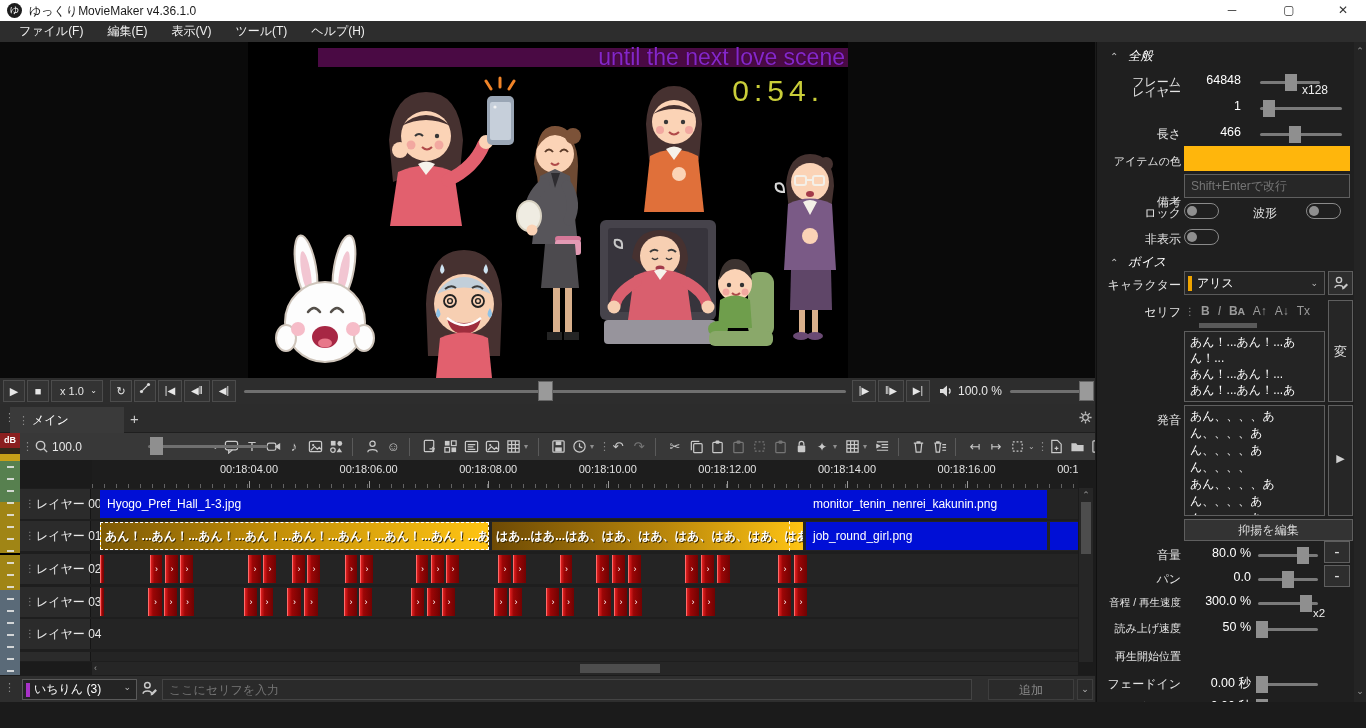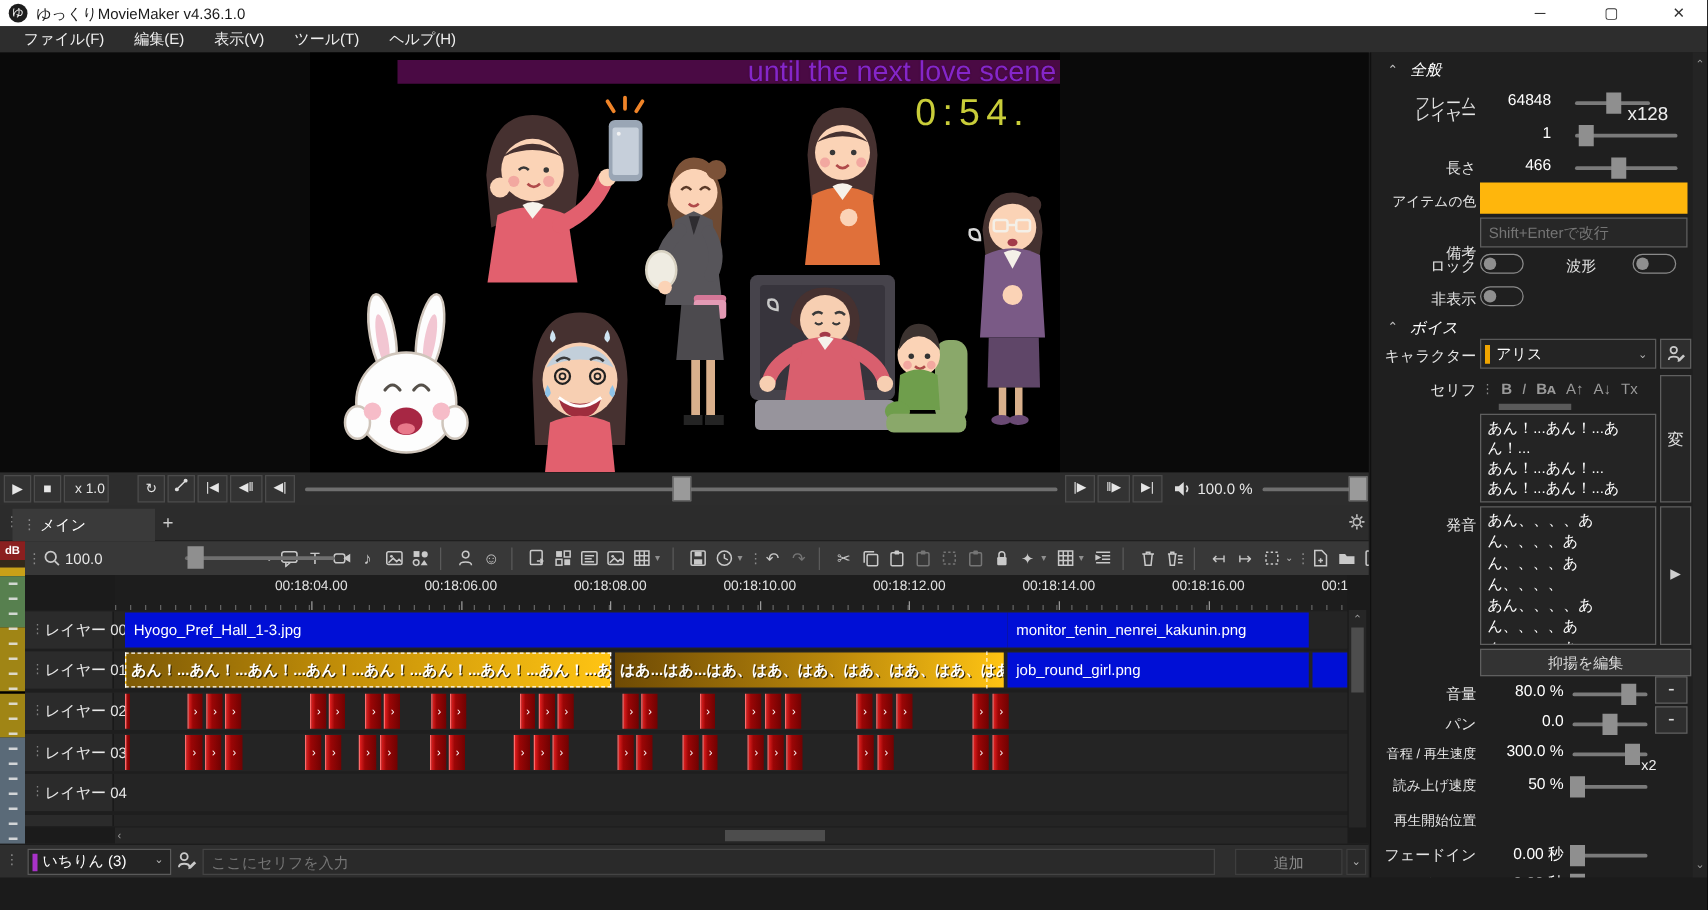--- a/index.html
+++ b/index.html
@@ -249,21 +249,21 @@
       </g>
     </svg>
     <div class="abs ovl-bar"></div>
     <div class="abs ovl-title">until the next love scene</div>
     <div class="abs ovl-time">0:54.</div>
   </div>
 
   <div class="abs transport">
     <div class="abs tbtn" style="left:3px;width:22px">▶</div>
     <div class="abs tbtn" style="left:27px;width:22px">■</div>
-    <div class="abs tbtn" style="left:51px;width:36px;text-align:left;padding-left:8px"><span>x 1.0</span><span style="float:right;margin-right:5px;font-size:8px">⌄</span></div>
+    <div class="abs tbtn" style="left:51px;width:52px;text-align:left;padding-left:8px"><span>x 1.0</span><span style="float:right;margin-right:5px;font-size:8px">⌄</span></div>
     <div class="abs tbtn" style="left:110px;width:22px">↻</div>
     <div class="abs tbtn" style="left:134px;width:22px">
       <svg width="14" height="14" viewBox="0 0 16 16">
           <circle cx="4" cy="12" r="1.8" fill="#ddd"></circle>
           <circle cx="12" cy="4" r="1.8" fill="#ddd"></circle>
           <path d="M5 11 L11 5" stroke="#ddd" stroke-width="1.4"></path>
         </svg>
     </div>
     <div class="abs tbtn" style="left:158px;width:24px;font-size:10px">|◀</div>
     <div class="abs tbtn" style="left:184px;width:26px;font-size:10px">◀‖</div>
@@ -753,21 +753,21 @@
 
   <div class="abs panel">
 
     <div class="chev" style="left:13px;top:9px">⌃</div>
     <div class="sechead" style="left:31px;top:6px">全般</div>
 
     <div class="ilabel" style="top:32px">フレーム</div>
     <div class="ivalue" style="left:70px;top:31px;width:74px">64848</div>
     <div class="sltrack" style="left:163px;top:39px;width:60px"></div>
     <div class="slhandle" style="left:188px;top:32px"></div>
-    <div class="abs" style="left:205px;top:41px;color:#eee;font-size:15px">x128</div>
+    <div class="abs" style="left:205px;top:41px;color:#eee;font-size:12px">x128</div>
 
     <div class="ilabel" style="top:42px">レイヤー</div>
     <div class="ivalue" style="left:70px;top:57px;width:74px">1</div>
     <div class="sltrack" style="left:163px;top:65px;width:82px"></div>
     <div class="slhandle" style="left:166px;top:58px"></div>
 
     <div class="ilabel" style="top:84px">長さ</div>
     <div class="ivalue" style="left:70px;top:83px;width:74px">466</div>
     <div class="sltrack" style="left:163px;top:91px;width:82px"></div>
     <div class="slhandle" style="left:192px;top:84px"></div>

